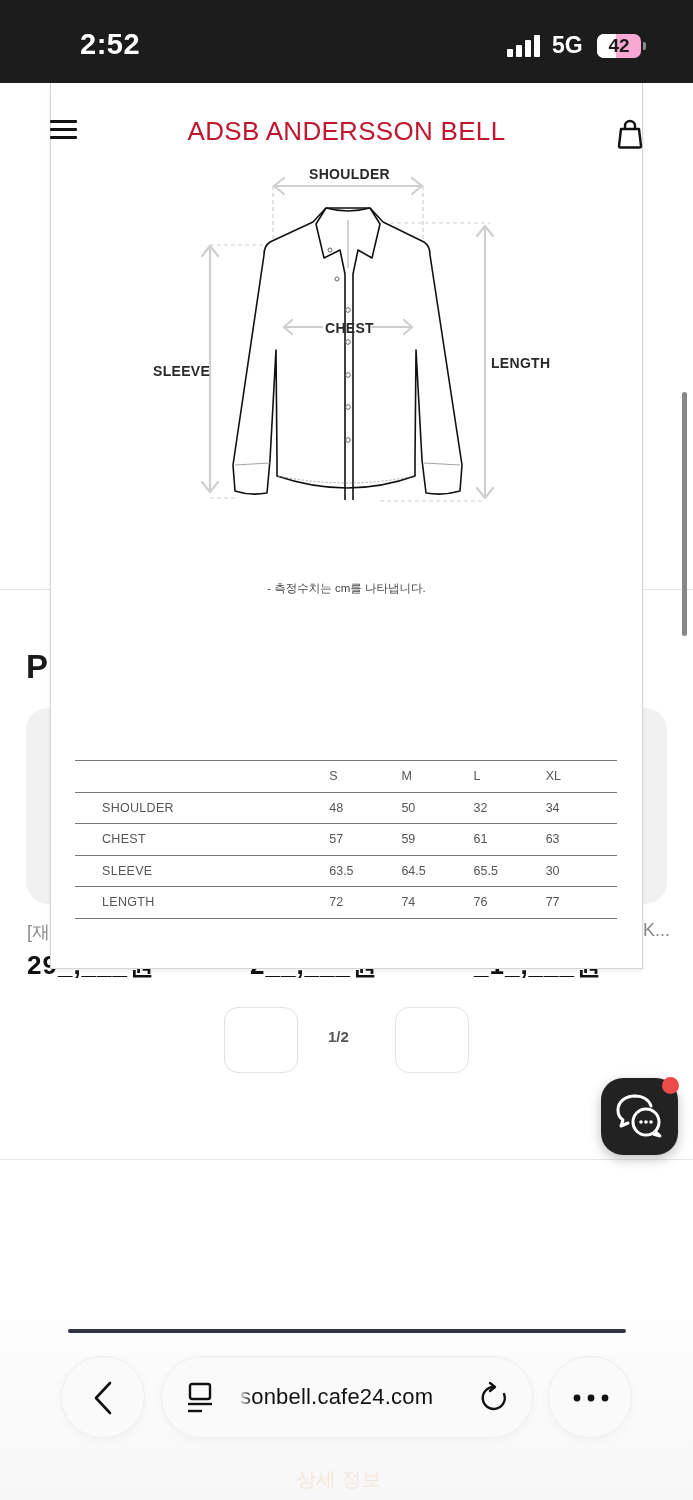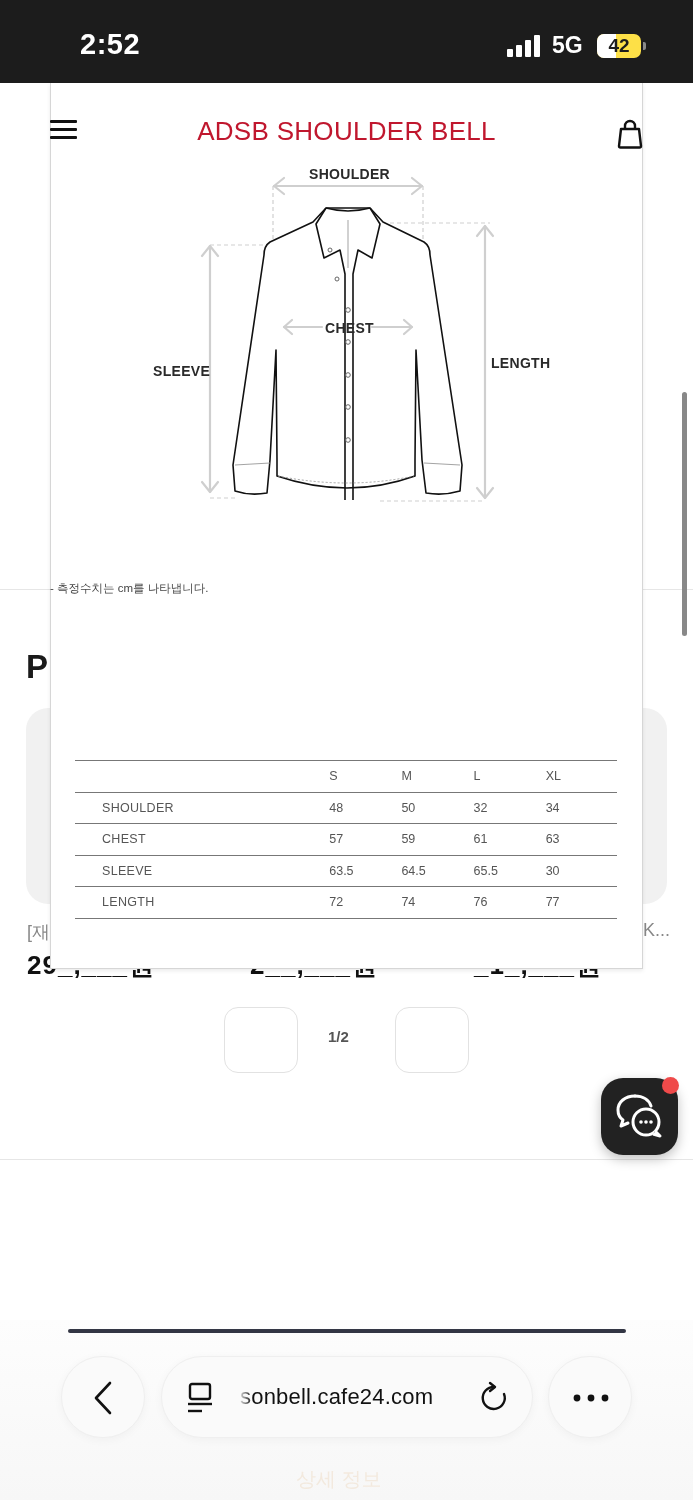--- a/index.html
+++ b/index.html
@@ -5,21 +5,21 @@
   * { box-sizing: border-box; margin: 0; padding: 0; }
   html, body { width: 693px; height: 1500px; overflow: hidden; background: #ffffff; }
   body { position: relative; font-family: "Liberation Sans", "DejaVu Sans", sans-serif; color: #222; }
 
   
   .status-bar { position: absolute; left: 0; top: 0; width: 693px; height: 83px; background: #1c1c1c; }
   .status-time { position: absolute; left: 80px; top: 28px; color: #fff; font-size: 29px; font-weight: bold; letter-spacing: 0.5px; }
   .signal { position: absolute; left: 507px; top: 35px; width: 36px; height: 22px; }
   .signal span { position: absolute; bottom: 0; width: 6px; background: #fff; border-radius: 1px; }
   .net-label { position: absolute; left: 552px; top: 32px; color: #fff; font-size: 23px; font-weight: bold; }
-  .battery { position: absolute; left: 597px; top: 34px; width: 44px; height: 24px; border-radius: 7px; background: #fde047; overflow: hidden; }
+  .battery { position: absolute; left: 597px; top: 34px; width: 44px; height: 24px; border-radius: 7px; background: #f9a8d4; overflow: hidden; }
   .battery-fill { position: absolute; left: 0; top: 0; width: 19px; height: 24px; background: #fff; }
   .battery-text { position: absolute; left: 0; top: 1px; width: 44px; text-align: center; font-size: 19px; font-weight: bold; color: #1c1c1c; }
   .battery-cap { position: absolute; left: 643px; top: 42px; width: 3px; height: 8px; border-radius: 0 2px 2px 0; background: #8a8a8a; }
 
   
   .bg-divider { position: absolute; left: 0; top: 589px; width: 693px; height: 1px; background: #e6e6e6; }
   .bg-section-title { position: absolute; left: 26px; top: 648px; font-size: 33px; font-weight: bold; color: #1a1a1a; }
   .bg-card { position: absolute; top: 708px; height: 196px; background: #f1f1f1; border-radius: 22px; }
   .bg-product-name { position: absolute; top: 920px; font-size: 18px; color: #888; }
   .bg-price { position: absolute; top: 948px; font-size: 26px; font-weight: bold; color: #111; letter-spacing: 1px; }
@@ -36,21 +36,21 @@
   
   .modal { position: absolute; left: 50px; top: 83px; width: 593px; height: 886px; background: #fff; border: 1px solid #d6d6d6; border-top: none; box-shadow: 0 2px 4px rgba(0,0,0,0.08); }
   .menu-icon { position: absolute; left: 50px; top: 120px; width: 27px; height: 20px; }
   .menu-icon span { position: absolute; left: 0; width: 27px; height: 3px; background: #111; border-radius: 1px; }
   .brand { position: absolute; left: 0; top: 116px; width: 693px; text-align: center; font-size: 26px; color: #c0172e; letter-spacing: 0.3px; }
   .bag-icon { position: absolute; left: 617px; top: 119px; }
 
   .diagram { position: absolute; left: 140px; top: 160px; width: 420px; height: 350px; }
   .dim-label { position: absolute; font-size: 14px; font-weight: bold; color: #2a2a2a; letter-spacing: 0.3px; }
 
-  .notes { position: absolute; left: 50px; top: 578px; width: 593px; font-size: 11.5px; color: #444; line-height: 21px; }
+  .notes { position: absolute; left: 50px; top: 578px; width: 593px; text-align: center; font-size: 11.5px; color: #444; line-height: 21px; }
 
   .size-table { position: absolute; left: 75px; top: 760px; width: 542px; border-collapse: collapse; font-size: 12.5px; color: #555; }
   .size-table tr { height: 31.5px; border-bottom: 1.5px solid #777; }
   .size-table tr.head { border-top: 1.5px solid #777; }
   .size-table td { padding: 0; vertical-align: middle; }
   .size-table td.label { padding-left: 27px; width: 270px; letter-spacing: 0.3px; }
   .size-table td.val { width: 77px; }
 
   
   .browser-area { position: absolute; left: 0; top: 1320px; width: 693px; height: 180px; background: linear-gradient(#fdfdfd, #f7f7f7); }
@@ -97,21 +97,21 @@
 
 <div class="scrollbar"></div>
 
 <div class="modal"></div>
 
 <div class="menu-icon">
   <span style="top:0;"></span>
     <span style="top:8px;"></span>
     <span style="top:16px;"></span>
 </div>
-<div class="brand">ADSB  SHOULDER BELL</div>
+<div class="brand">ADSB  ANDERSSON BELL</div>
 <div class="bag-icon">
   <svg width="26" height="30" viewBox="0 0 26 30">
     <path d="M8 10 V7 a5 5 0 0 1 10 0 V10" fill="none" stroke="#111" stroke-width="2.4"></path>
     <path d="M4 10 H22 L24 27 a1.5 1.5 0 0 1 -1.5 1.5 H3.5 A1.5 1.5 0 0 1 2 27 Z" fill="none" stroke="#111" stroke-width="2.4" stroke-linejoin="round"></path>
   </svg>
 </div>
 
 <div class="diagram">
   <svg width="420" height="350" viewBox="0 0 420 350">
     <g fill="none" stroke="#cfcfcf" stroke-width="1.2" stroke-dasharray="4 3">

